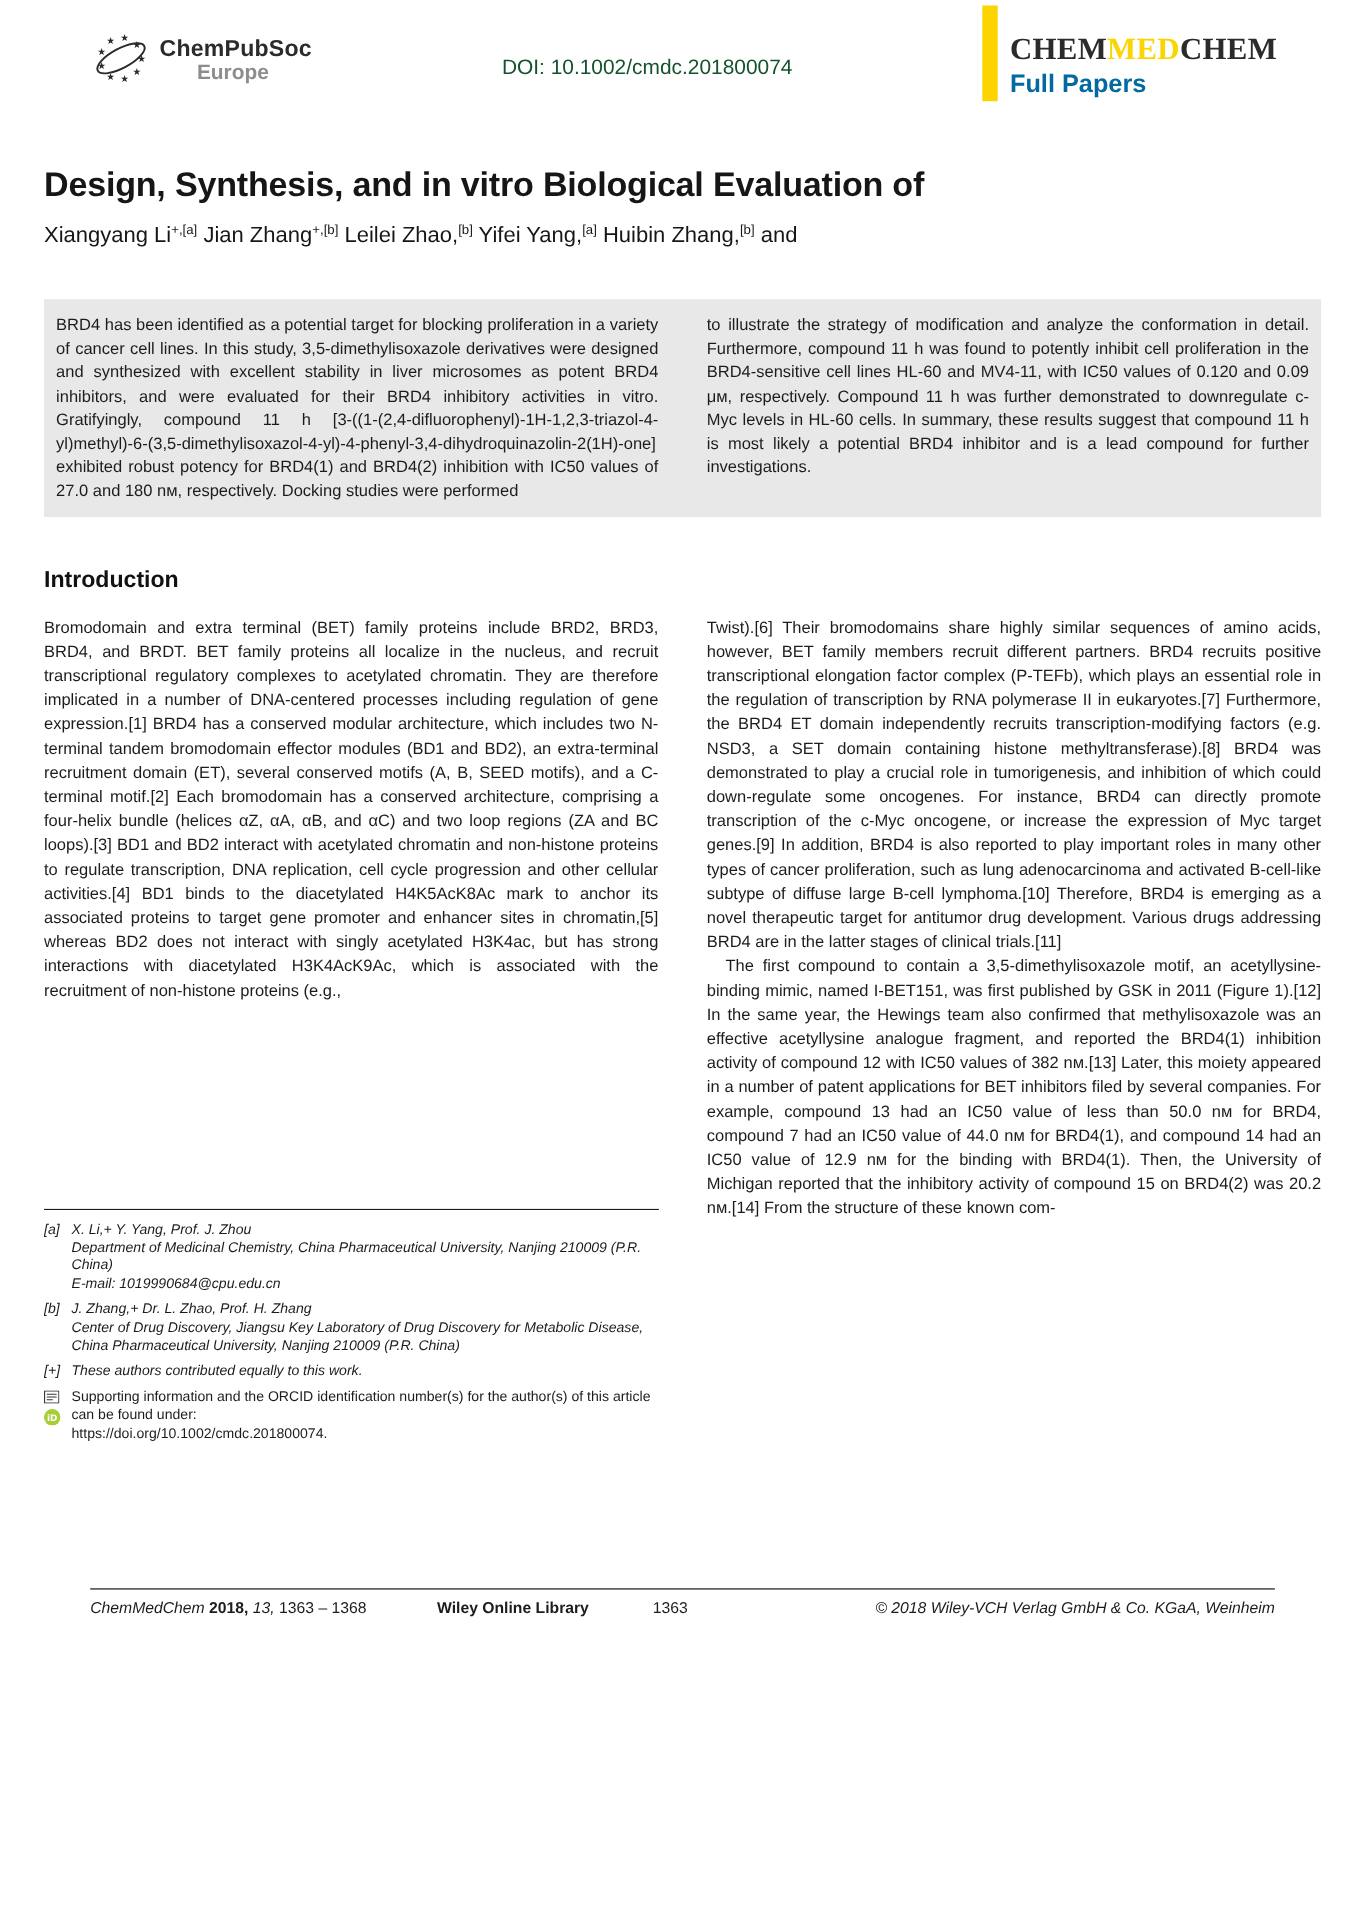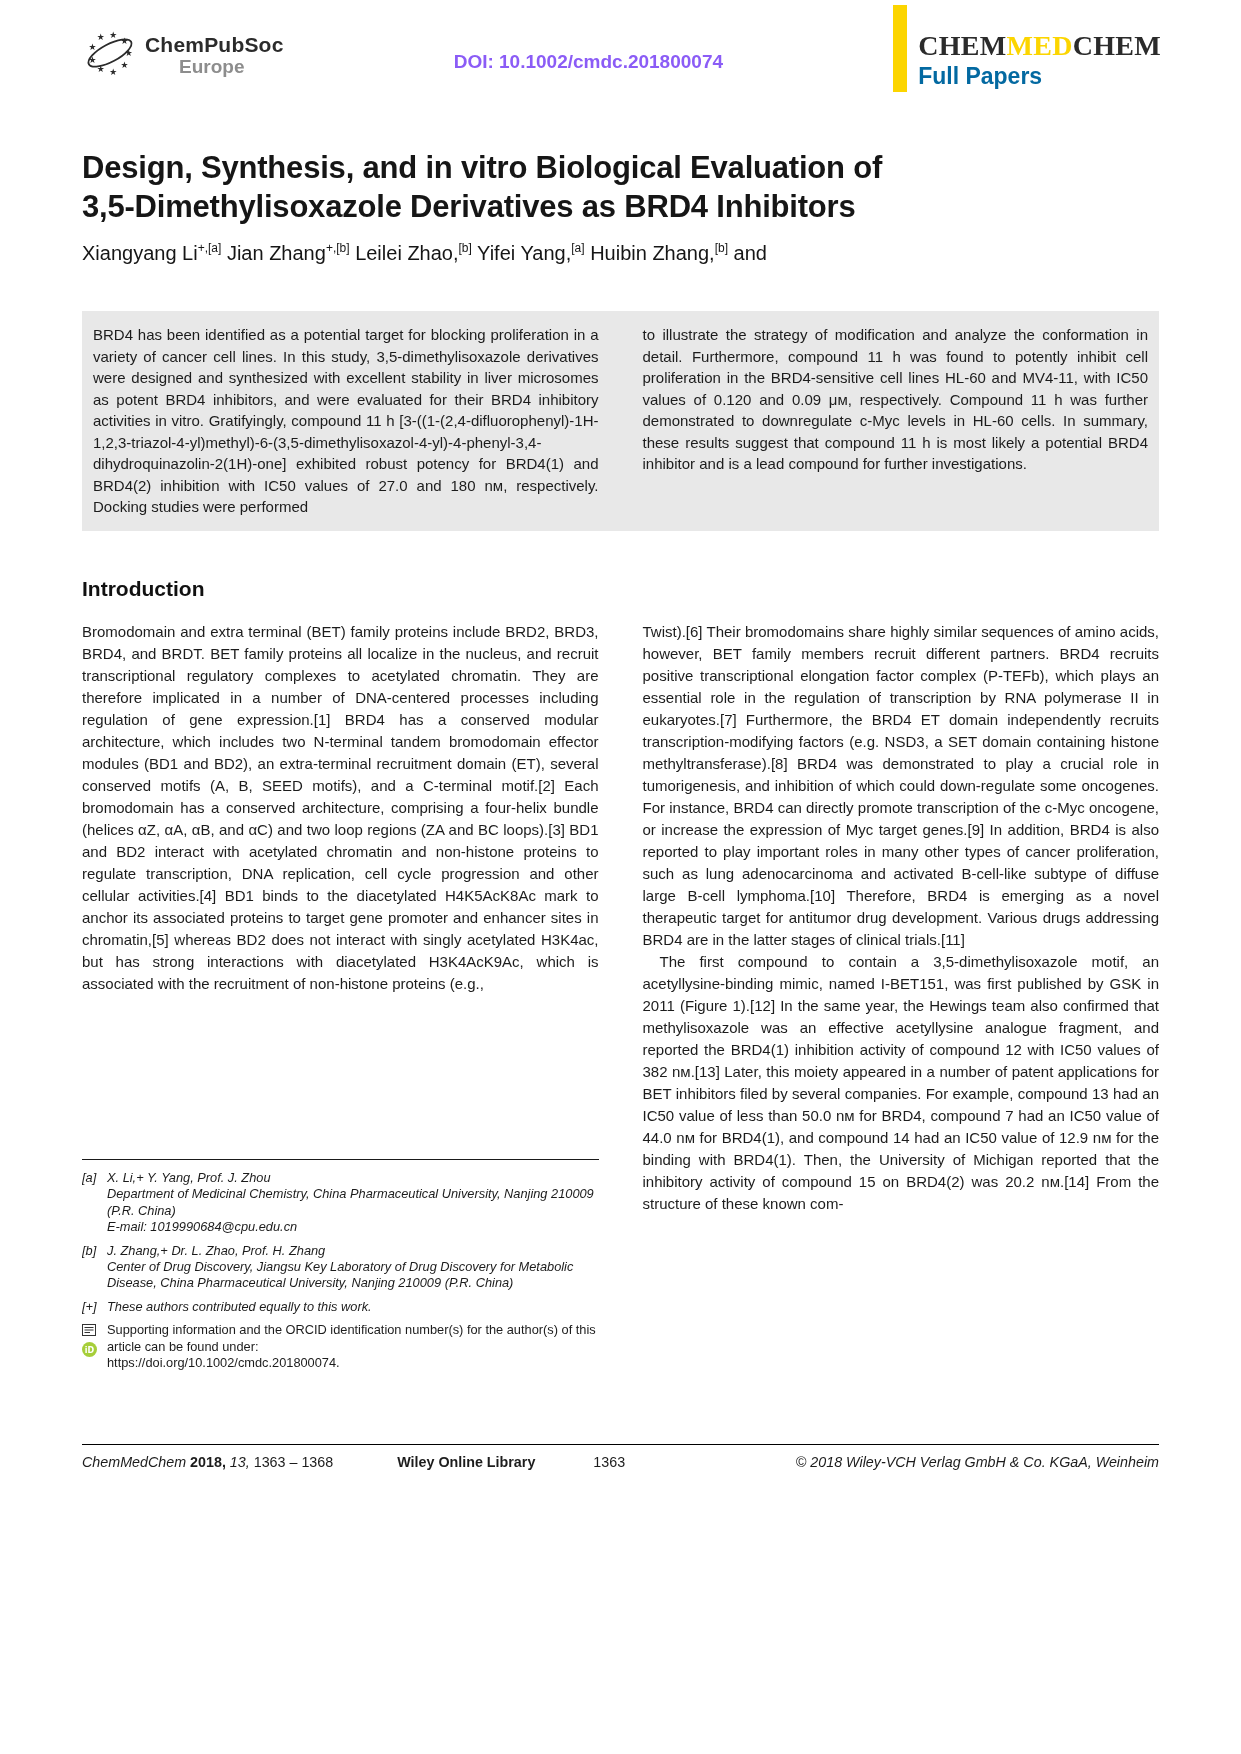--- a/index.html
+++ b/index.html
@@ -11,28 +11,28 @@
   }
   
   .header {
     height: 112px; box-sizing: border-box;
     padding: 5px 80px 0 84px;
     display: flex; justify-content: space-between; align-items: flex-start;
   }
   .logo { margin-top: 22px; display: flex; align-items: center; gap: 9px; }
   .logo-text-name { font-weight: bold; font-size: 21px; color: #2b2b2b; letter-spacing: 0.2px; }
   .logo-text-region { font-size: 19px; color: #8d8d8d; font-weight: bold; padding-left: 34px; margin-top: -1px; }
-  .doi { margin-top: 46px; font-size: 19px; font-weight: bold; color: #8b5cf6; }
+  .doi { margin-top: 46px; font-size: 19px; font-weight: normal; color: #14532d; }
   .brand { display: flex; gap: 11px; }
   .brand-bar { width: 14px; height: 87px; background: var(--accent, #fcd500); }
   .brand-name { font-family: "Liberation Serif", serif; font-weight: bold; font-size: 28px; color: #2b2b2b; margin-top: 25px; letter-spacing: 0.3px; }
   .brand-name .med { color: var(--accent, #fcd500); }
   .brand-type { font-size: 23px; font-weight: bold; color: #0369a1; margin-top: 1px; }
   
-  .content { padding: 0 82px; }
+  .content { padding: 0 40px; }
   .title { font-size: 31px; line-height: 39px; font-weight: bold; color: #161616; margin: 36px 0 13px; letter-spacing: -0.2px; }
   .authors { font-size: 20px; line-height: 28px; color: #161616; }
   .authors sup { font-size: 12px; line-height: 0; }
   .abstract {
     margin-top: 44px; background: var(--abstract-bg, #e8e8e8);
     padding: 13px 11px; display: flex; gap: 44px; box-sizing: border-box;
   }
   .abstract .acol { flex: 1; font-size: 15px; line-height: 21.5px; text-align: justify; color: #1c1c1c; }
   .intro-heading { margin-top: 46px; font-size: 21px; font-weight: bold; color: #111; }
   .columns { margin-top: 20px; display: flex; gap: 44px; height: 758px; overflow: hidden; }
@@ -96,21 +96,20 @@
       <div>
         <div class="brand-name"><span>CHEM</span><span class="med">MED</span><span>CHEM</span></div>
         <div class="brand-type">Full Papers</div>
       </div>
     </div>
   </div>
 
   <div class="content">
     <div class="title">
       <div>Design, Synthesis, and in vitro Biological Evaluation of</div>
-      <div>3,5-Dimethylisoxazole Derivatives as BRD4 Inhibitors</div>
     </div>
 
     <div class="authors">
       <div>
         <span><span>Xiangyang Li</span><sup>+,[a]</sup></span>
         <span><span>Jian Zhang</span><sup>+,[b]</sup></span>
         <span><span>Leilei Zhao,</span><sup>[b]</sup></span>
         <span><span>Yifei Yang,</span><sup>[a]</sup></span>
         <span><span>Huibin Zhang,</span><sup>[b]</sup></span>
         <span>and</span>

